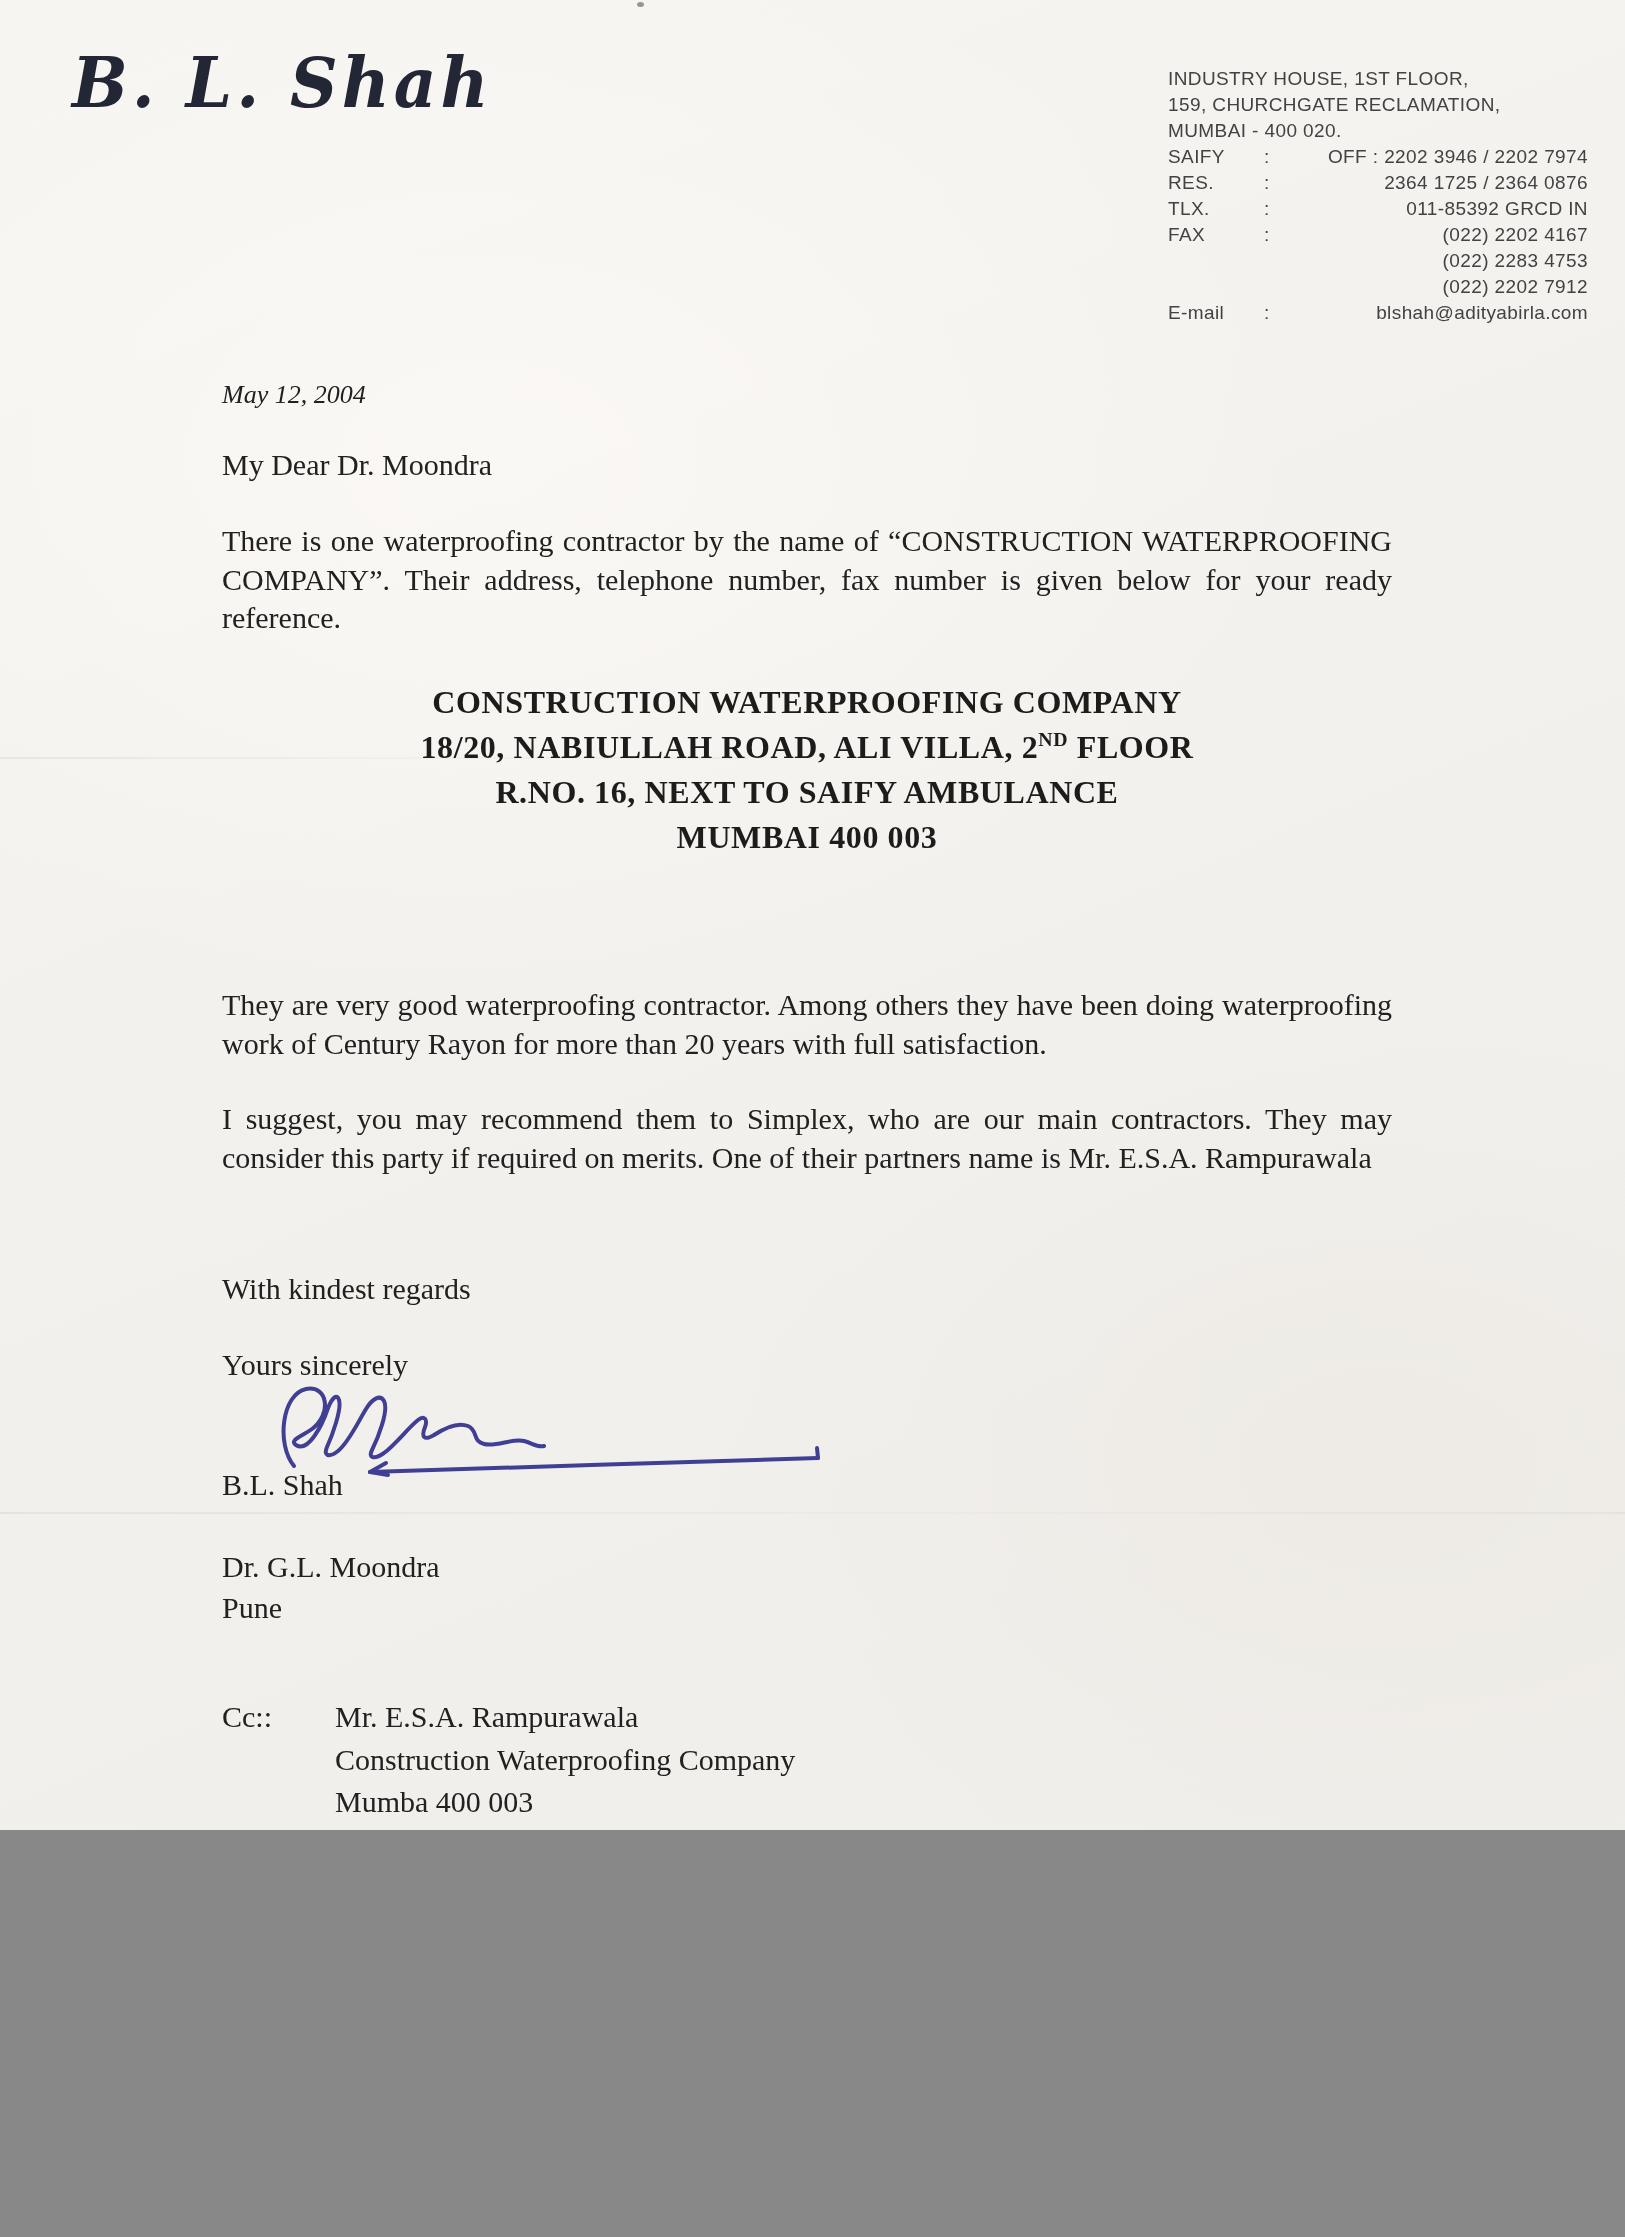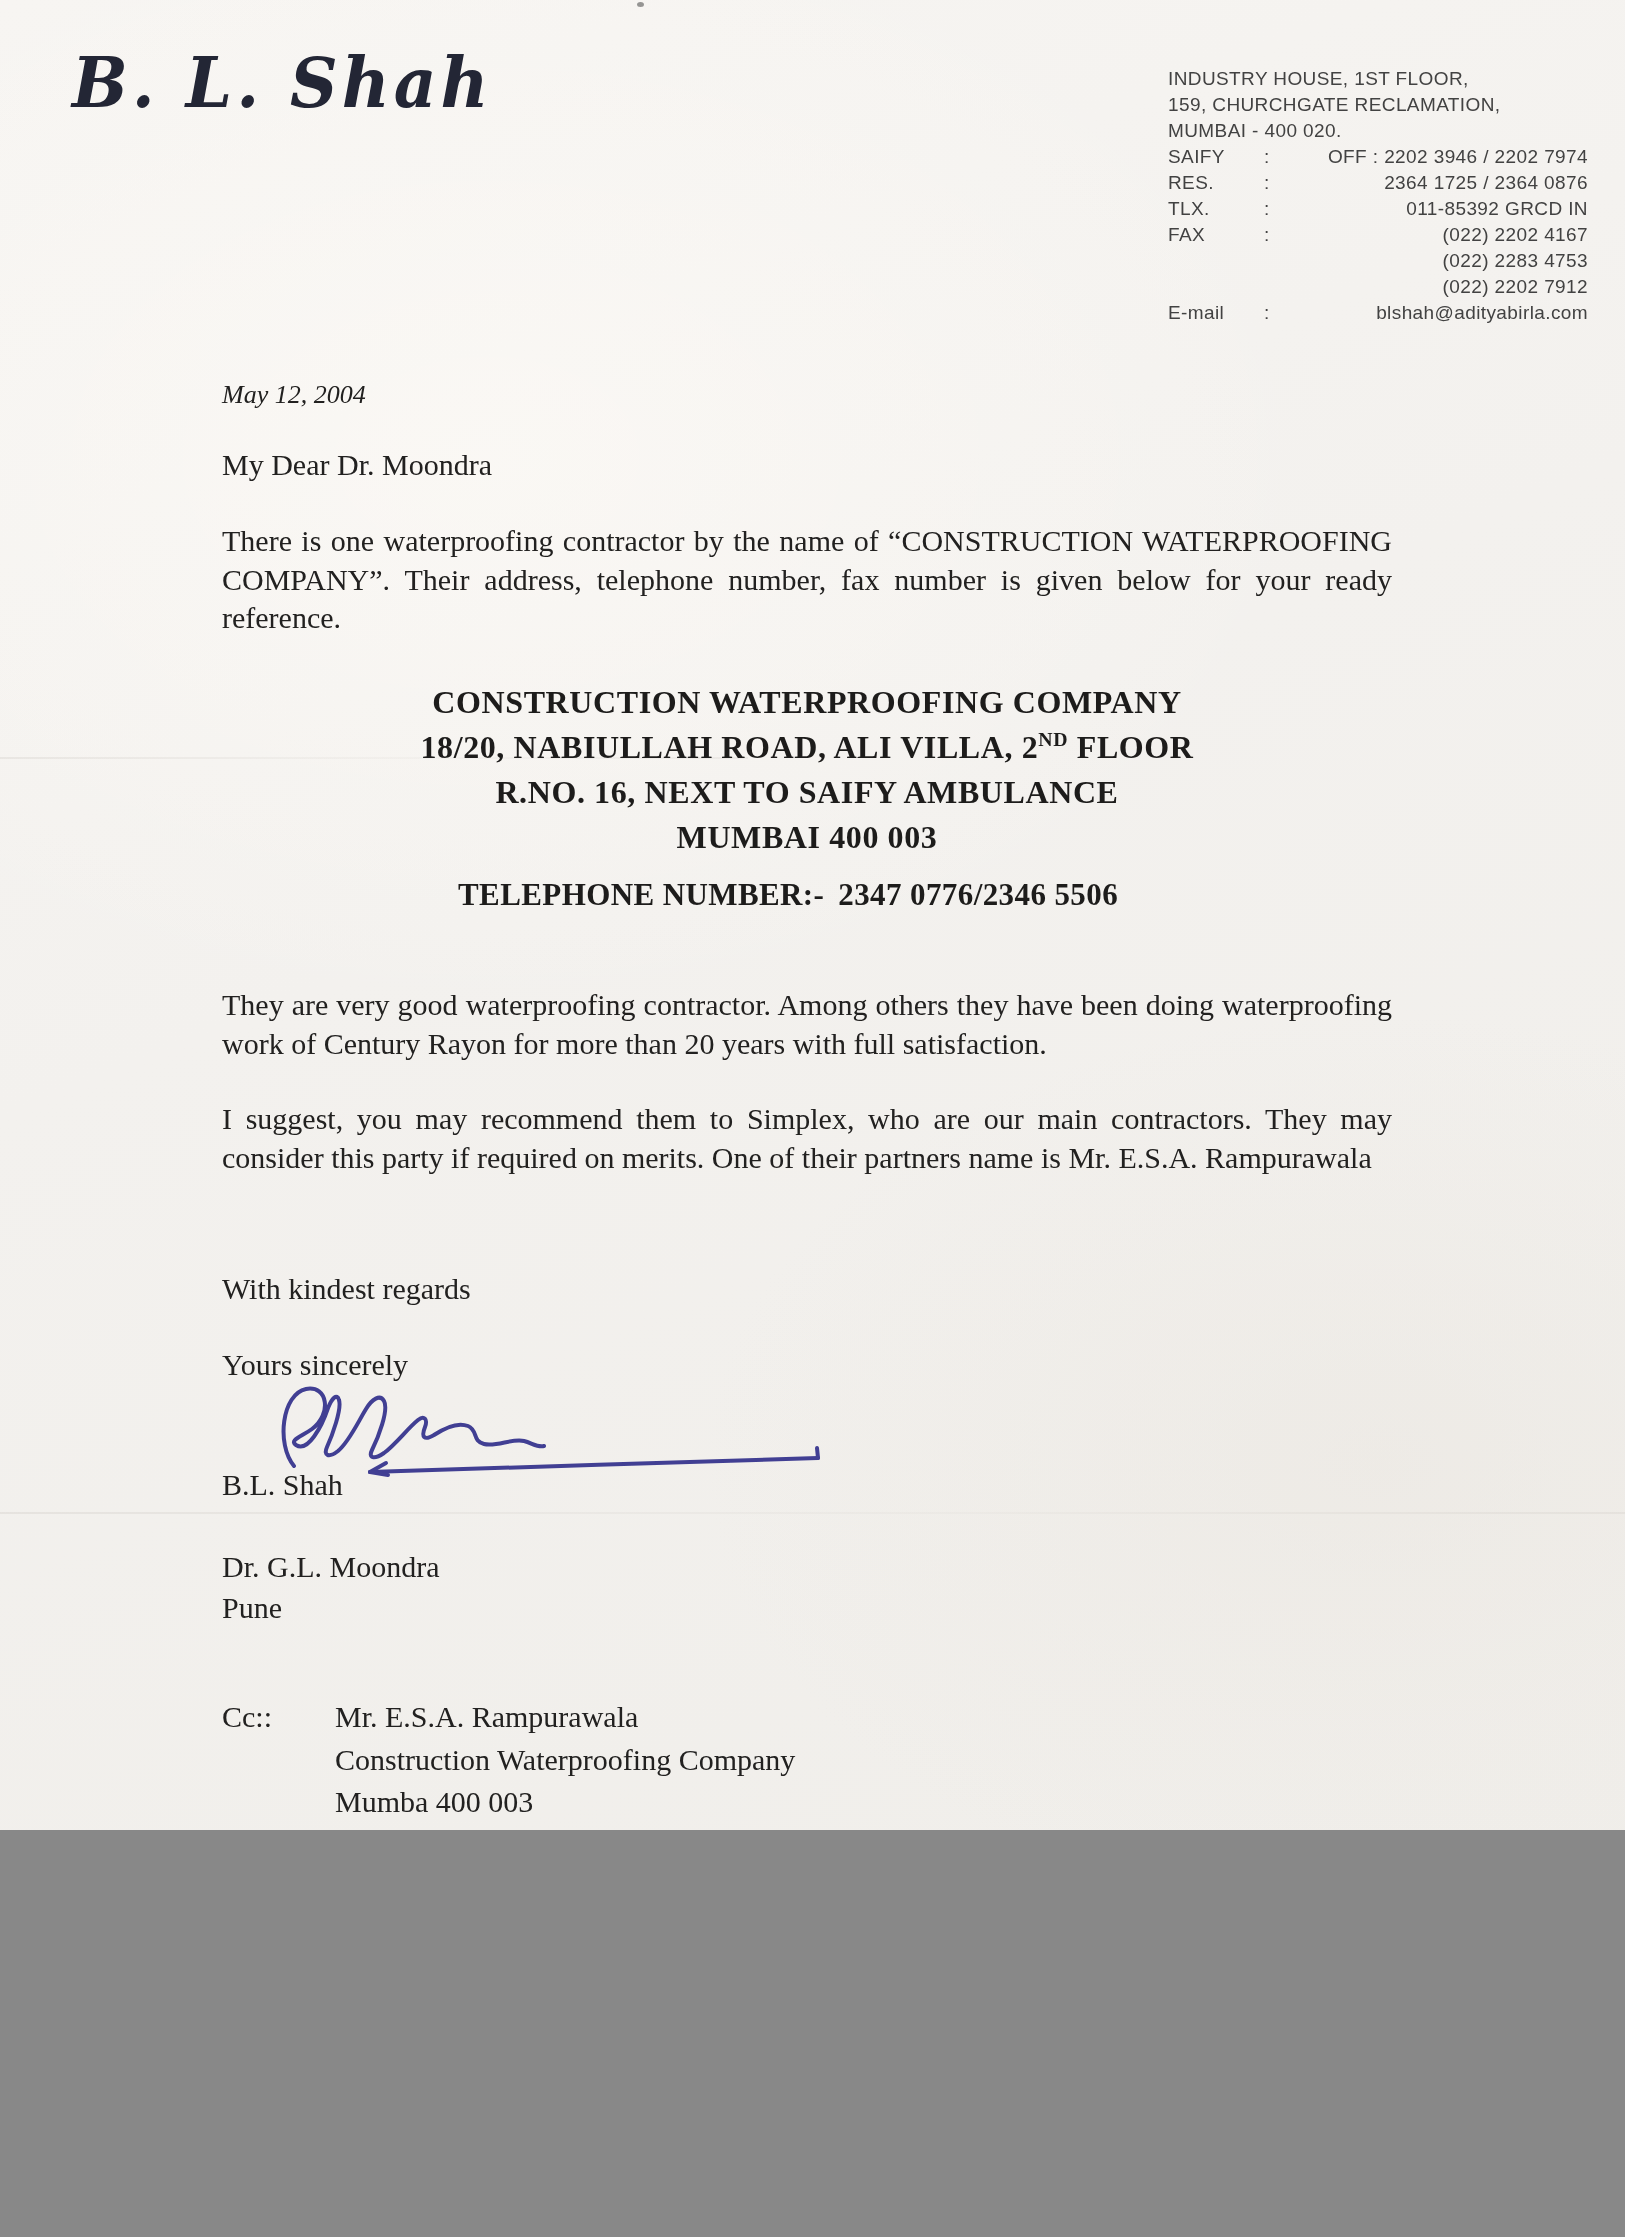--- a/index.html
+++ b/index.html
@@ -136,23 +136,20 @@
   <div class="company-block">
     <div>CONSTRUCTION WATERPROOFING COMPANY</div>
     <div>
       <span>18/20, NABIULLAH ROAD, ALI VILLA, 2</span><sup>ND</sup><span> FLOOR</span>
     </div>
     <div>R.NO. 16, NEXT TO SAIFY AMBULANCE</div>
     <div>MUMBAI 400 003</div>
   </div>
 
   <div class="phone-block">
-    <div class="phone-line1">
-      <span>TELEPHONE NUMBER:-</span><span class="val">2347 0776/2346 5506</span>
-    </div>
   </div>
 
   <div class="para para2">They are very good waterproofing contractor.  Among others they have been doing waterproofing work of Century Rayon for more than 20 years with full satisfaction.</div>
   <div class="para para3">I suggest, you may recommend them to Simplex, who are our main contractors.  They may consider this party if required on merits.  One of their partners name is Mr. E.S.A. Rampurawala</div>
 
   <div class="regards">With kindest regards</div>
   <div class="closing">Yours sincerely</div>
 
   <svg class="signature-svg" viewBox="0 0 600 105">
     <g fill="none" stroke="#413f93" stroke-width="4" stroke-linecap="round" stroke-linejoin="round">

